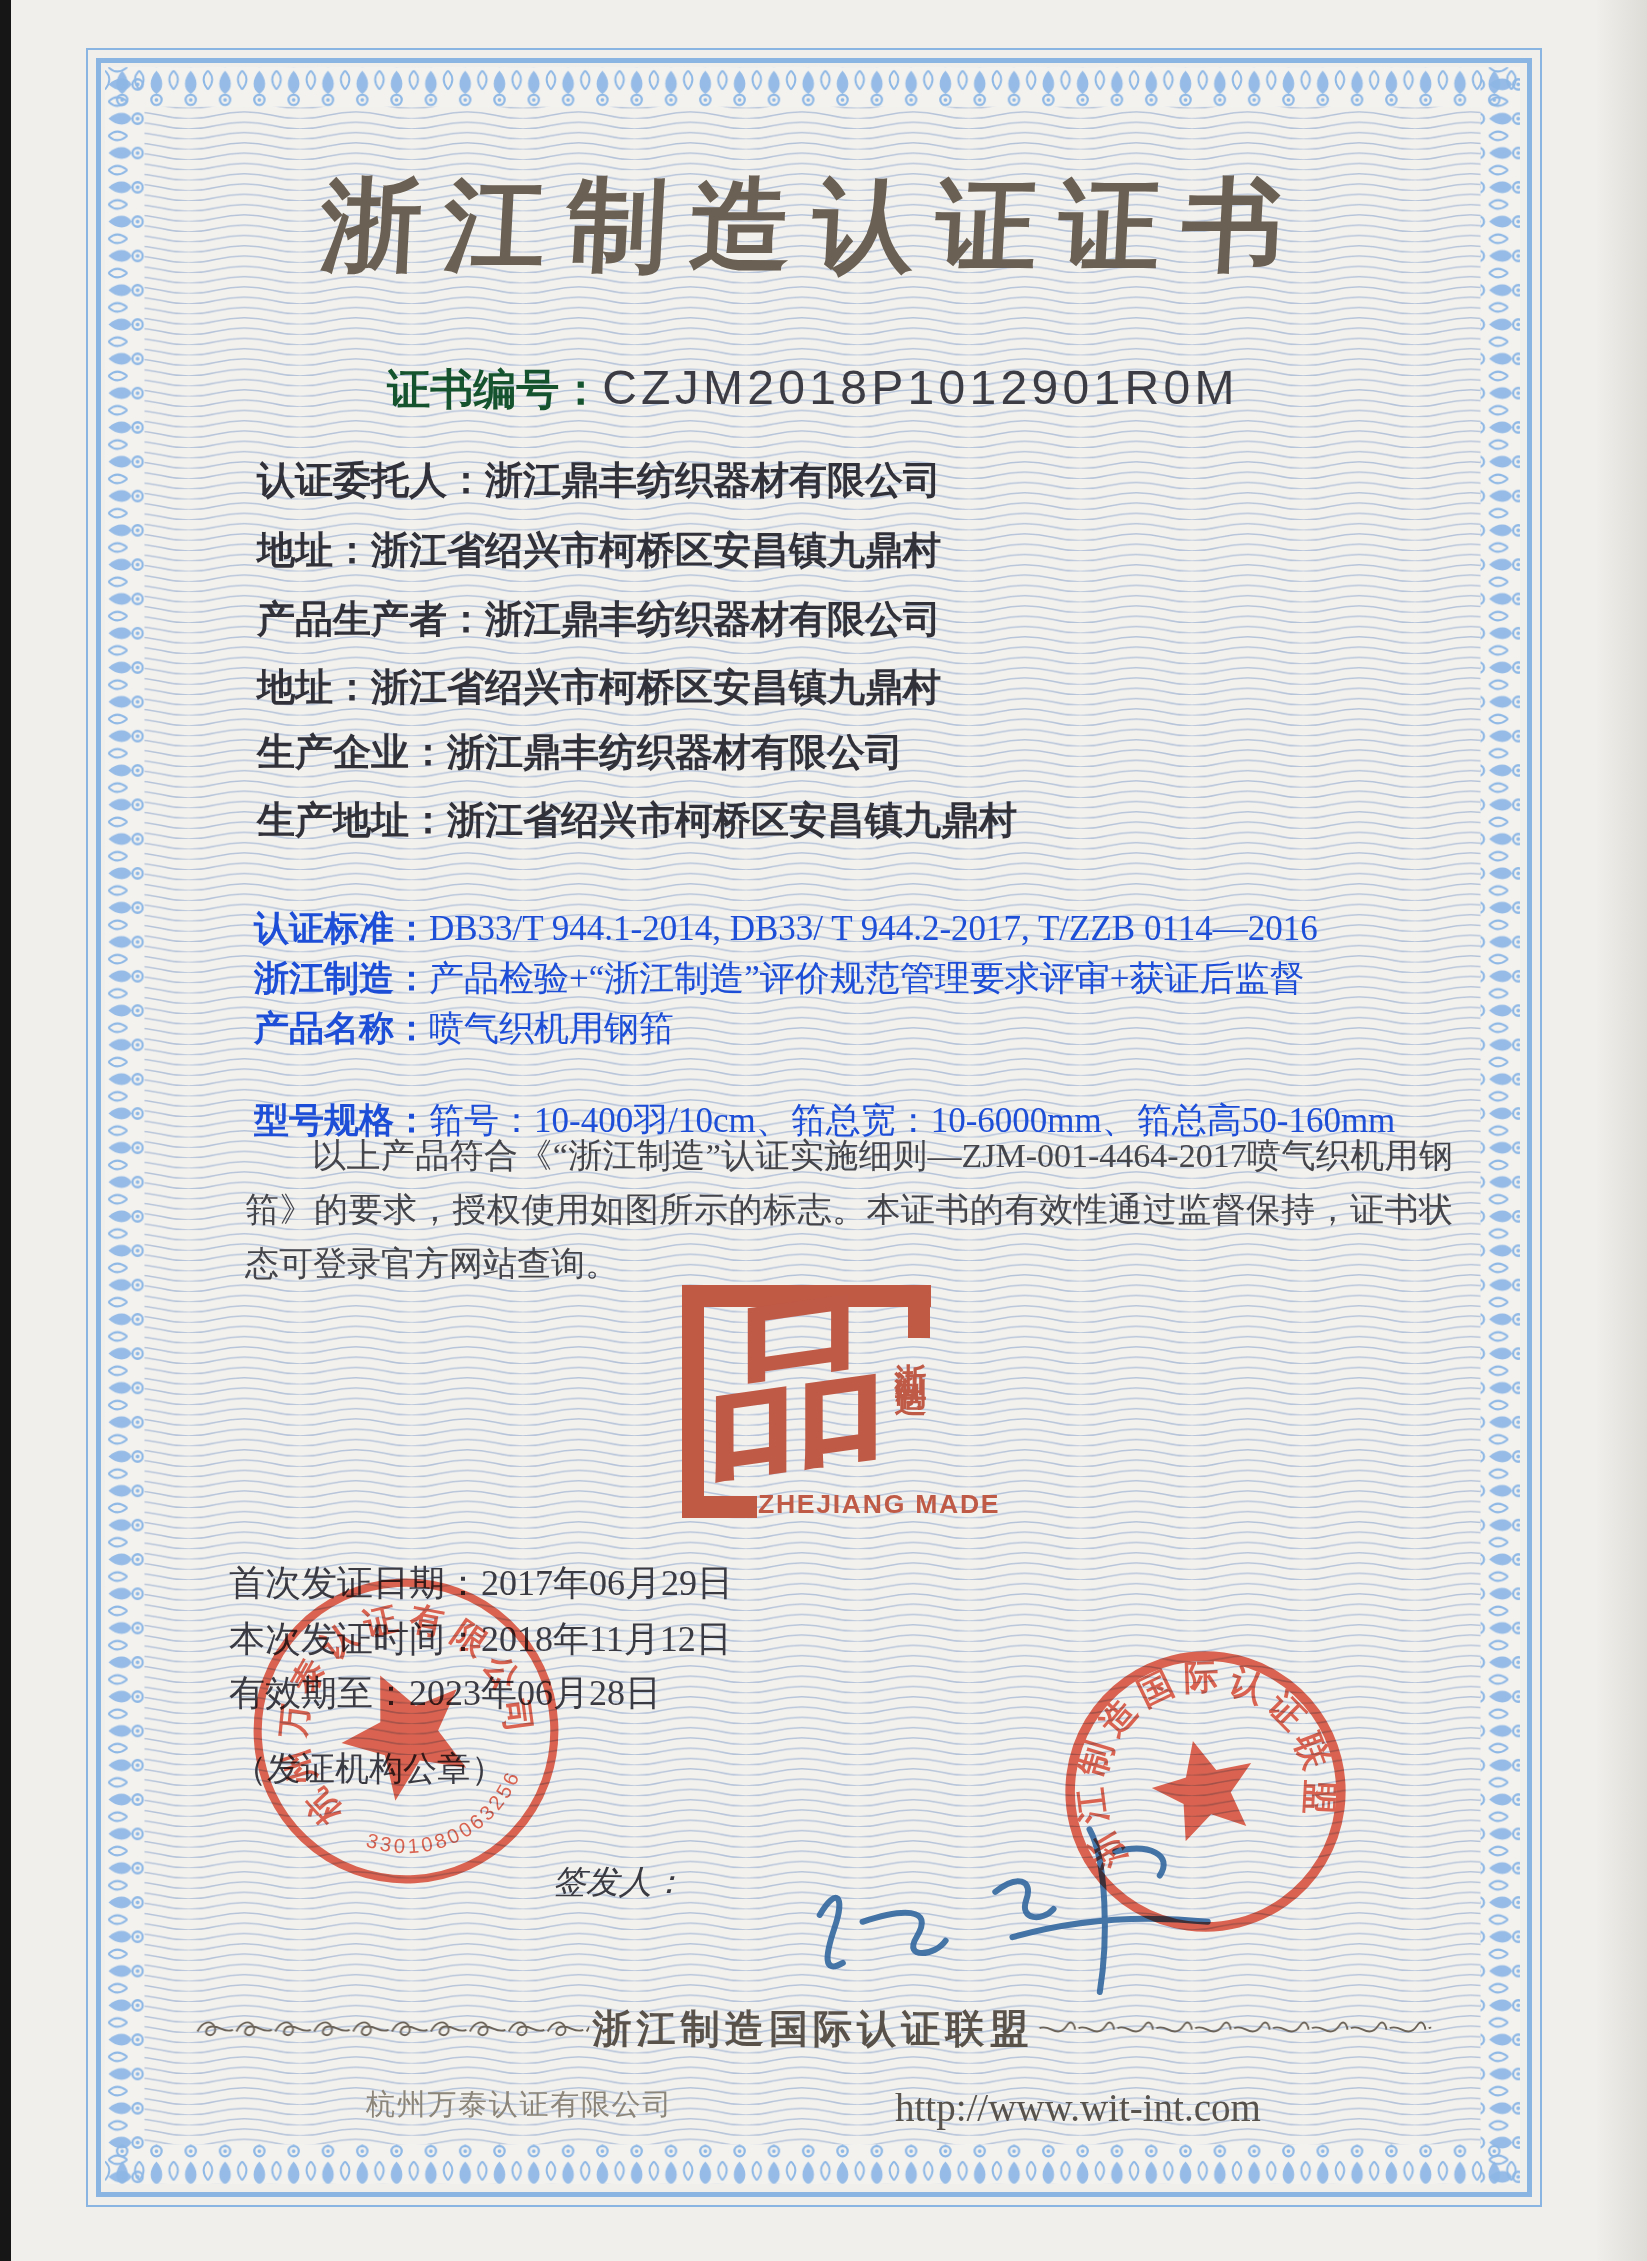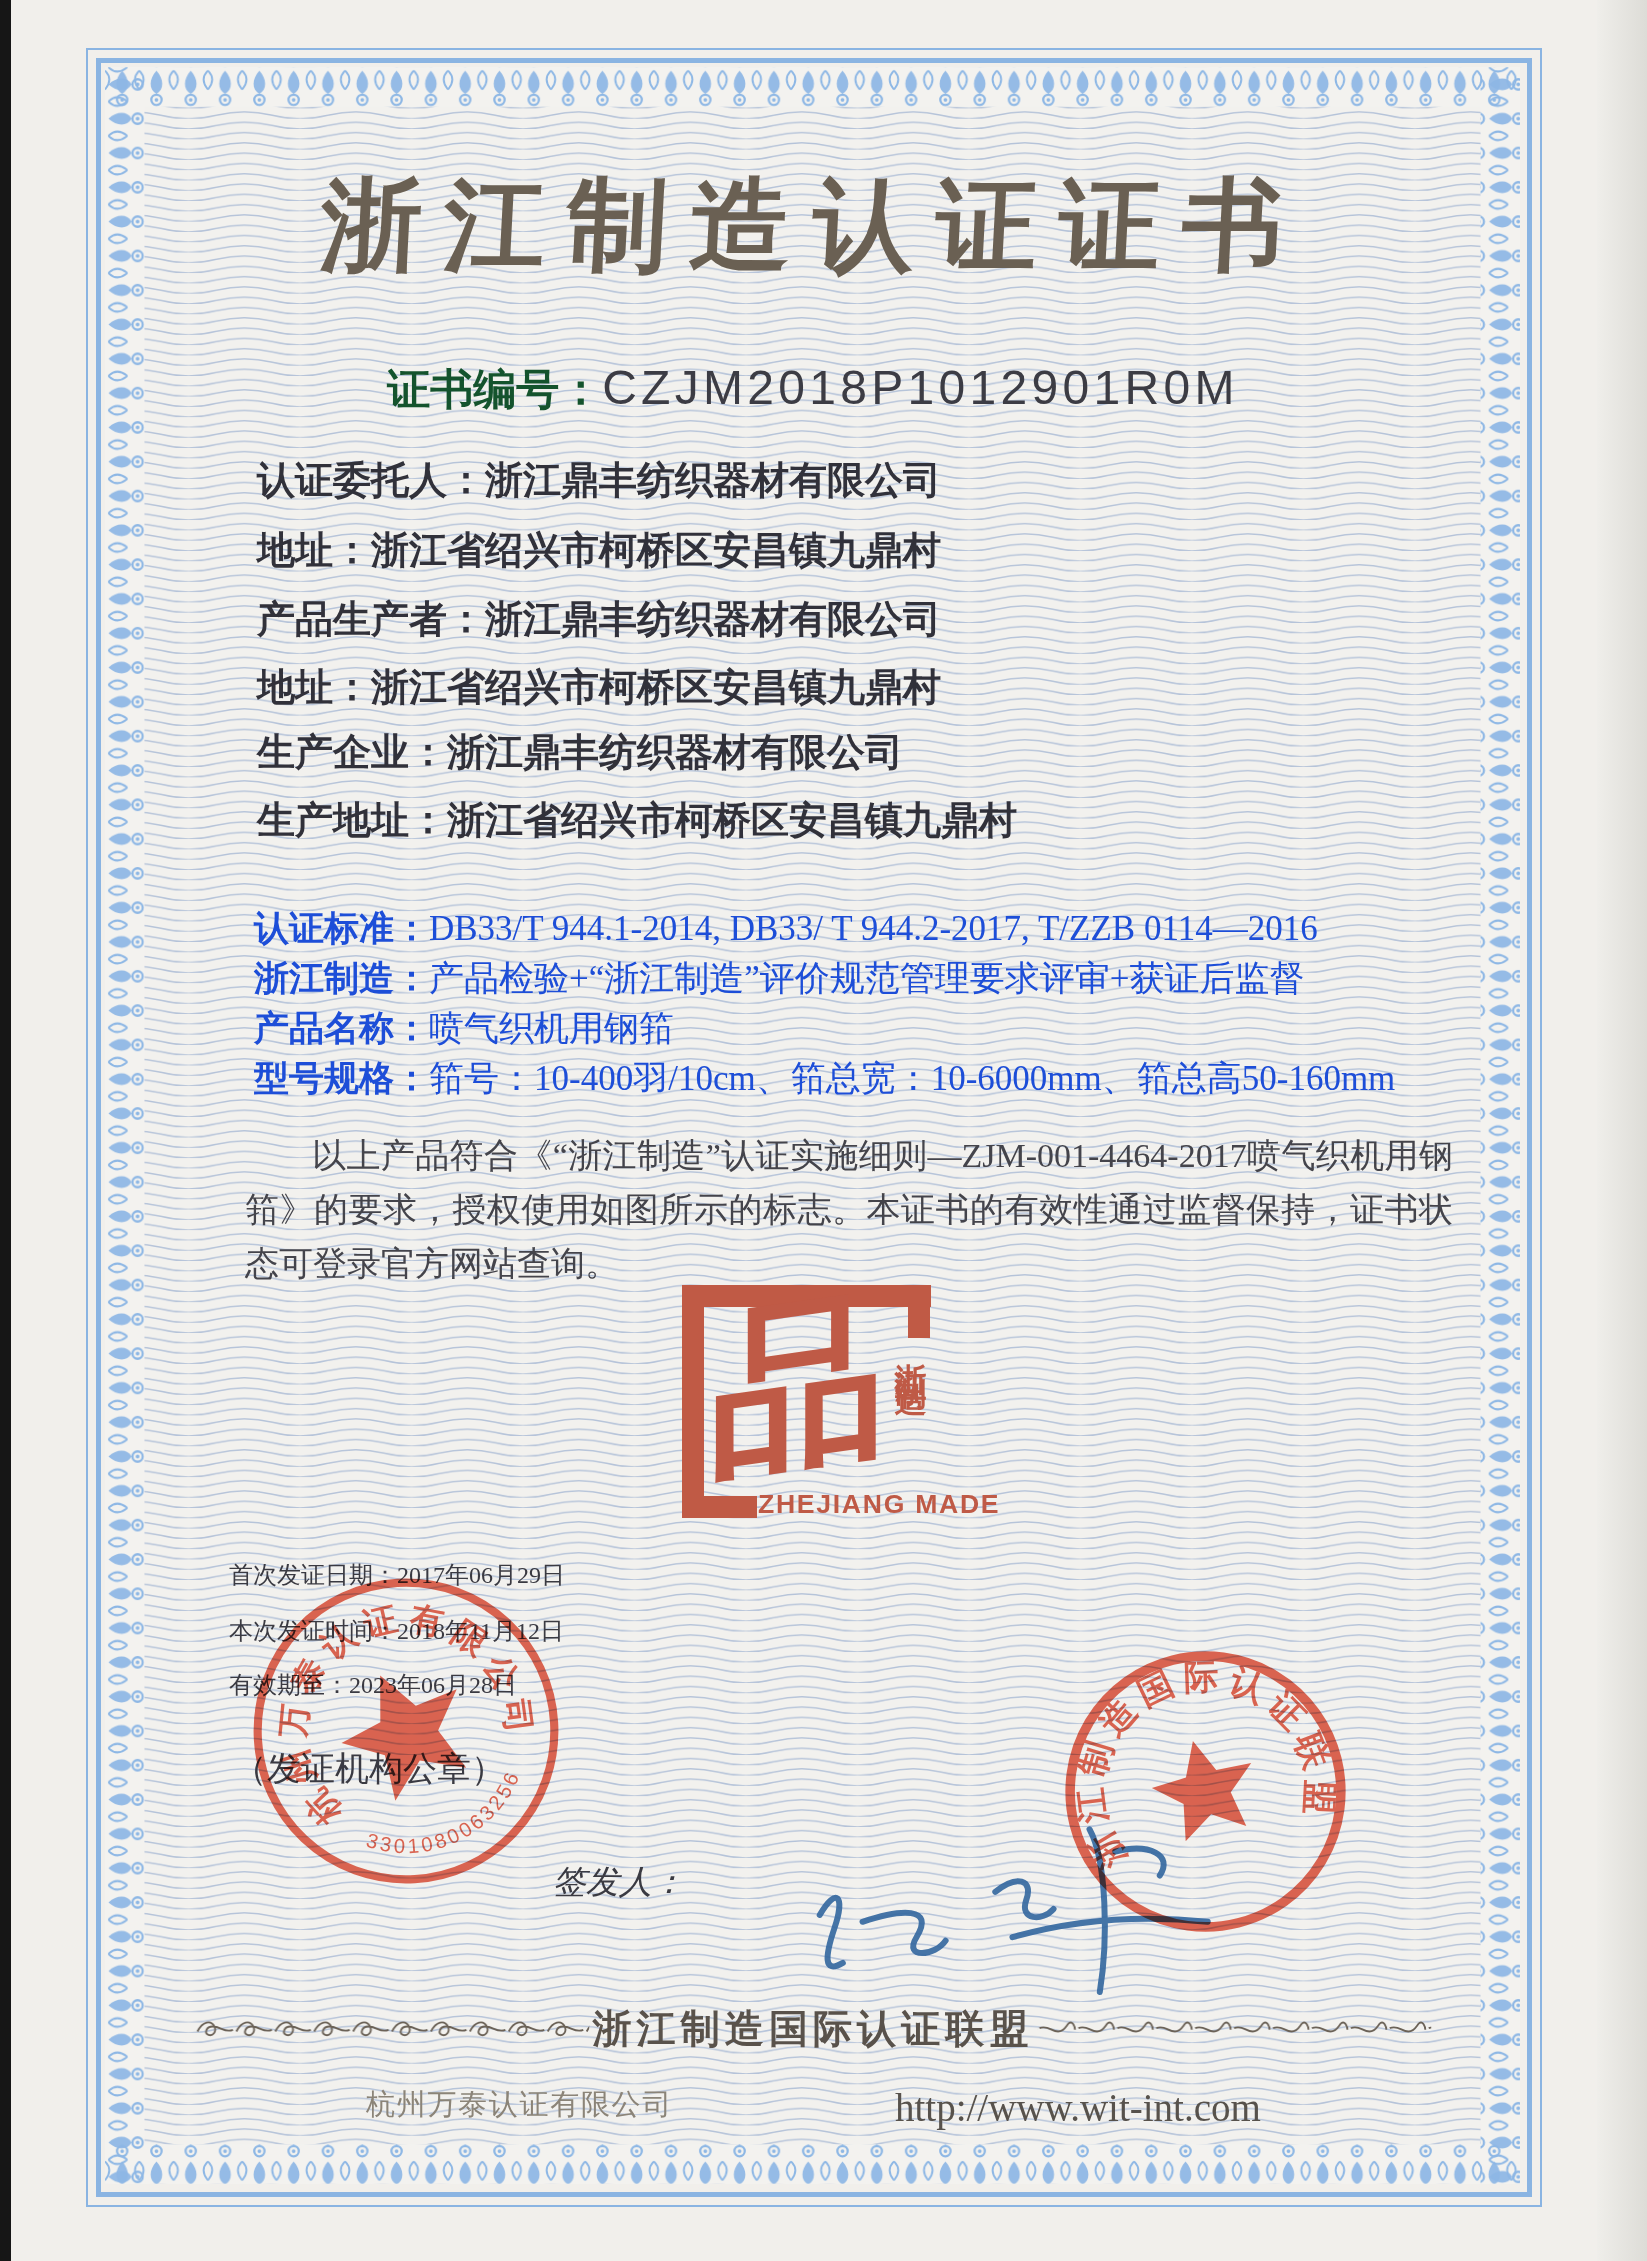--- a/index.html
+++ b/index.html
@@ -30,21 +30,21 @@
              text-indent:67px;text-align:justify;}
   
   .logobar{background:#c05a45;}
   #logo-mark{left:709px;top:1297px;font-size:178px;font-weight:bold;color:#bf5a46;
              transform:rotate(-8deg) skewX(-8deg);line-height:1;}
   #logo-side{left:889px;top:1338px;writing-mode:vertical-rl;font-size:32px;font-weight:bold;
              color:#bf5a46;letter-spacing:6.9px;}
   #logo-bottom{left:758px;top:1489px;font-size:26.6px;font-weight:bold;color:#bf5a46;
                font-family:"Liberation Sans",sans-serif;letter-spacing:1.7px;}
   
-  .drow{left:229px;white-space:nowrap;font-size:24px;color:#3a3a42;text-align:right;}
+  .drow{left:229px;white-space:nowrap;font-size:36px;color:#3a3a42;text-align:right;}
   #seal-note{left:233px;top:1746px;font-size:34px;color:#3a3a42;}
   
   #signer{left:553px;top:1860px;font-size:33px;color:#3a3a42;font-style:italic;}
   
   .seal{mix-blend-mode:multiply;opacity:.88;}
   
   #footer-alliance{left:0;top:2002px;width:1626px;text-align:center;font-size:39px;font-weight:bold;
                    color:#59524b;letter-spacing:5.1px;}
   #footer-company{left:366px;top:2085px;font-size:29px;color:#8b8478;letter-spacing:1.7px;}
   #footer-url{left:895px;top:2085px;font-size:39px;color:#57524c;}
@@ -110,21 +110,21 @@
     <span>生产企业：</span><span>浙江鼎丰纺织器材有限公司</span></div>
   <div class="abs frow" style="top:795px">
     <span>生产地址：</span><span>浙江省绍兴市柯桥区安昌镇九鼎村</span></div>
 
   <div class="abs srow" style="top:897px">
     <span class="lab">认证标准：</span><span>DB33/T 944.1-2014, DB33/ T 944.2-2017, T/ZZB 0114—2016</span></div>
   <div class="abs srow" style="top:947px">
     <span class="lab">浙江制造：</span><span>产品检验+“浙江制造”评价规范管理要求评审+获证后监督</span></div>
   <div class="abs srow" style="top:997px">
     <span class="lab">产品名称：</span><span>喷气织机用钢筘</span></div>
-  <div class="abs srow" style="top:1047px">
+  <div class="abs srow" style="top:1089px">
     <span class="lab">型号规格：</span><span>筘号：10-400羽/10cm、筘总宽：10-6000mm、筘总高50-160mm</span></div>
 
   <div class="abs" id="statement">以上产品符合《“浙江制造”认证实施细则—ZJM-001-4464-2017喷气织机用钢筘》的要求，授权使用如图所示的标志。本证书的有效性通过监督保持，证书状态可登录官方网站查询。</div>
 
   <div class="abs logobar" style="left:682px;top:1285px;width:22px;height:233px"></div>
   <div class="abs logobar" style="left:682px;top:1285px;width:249px;height:22px"></div>
   <div class="abs logobar" style="left:908px;top:1285px;width:22px;height:53px"></div>
   <div class="abs logobar" style="left:682px;top:1496px;width:75px;height:22px"></div>
   <div class="abs" id="logo-mark">品</div>
   <div class="abs" id="logo-side">浙江制造</div>

